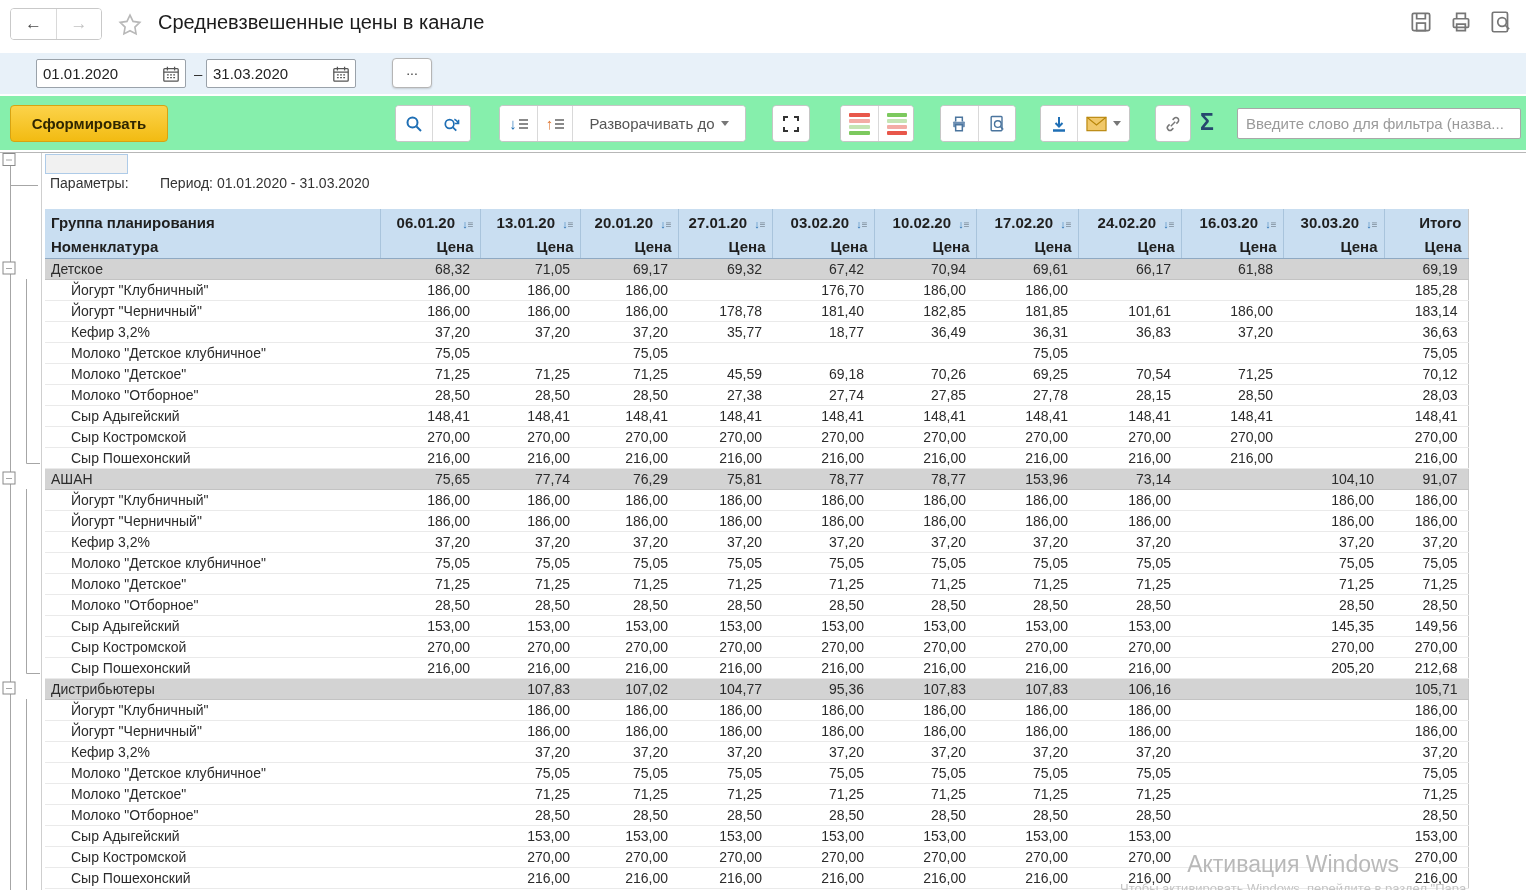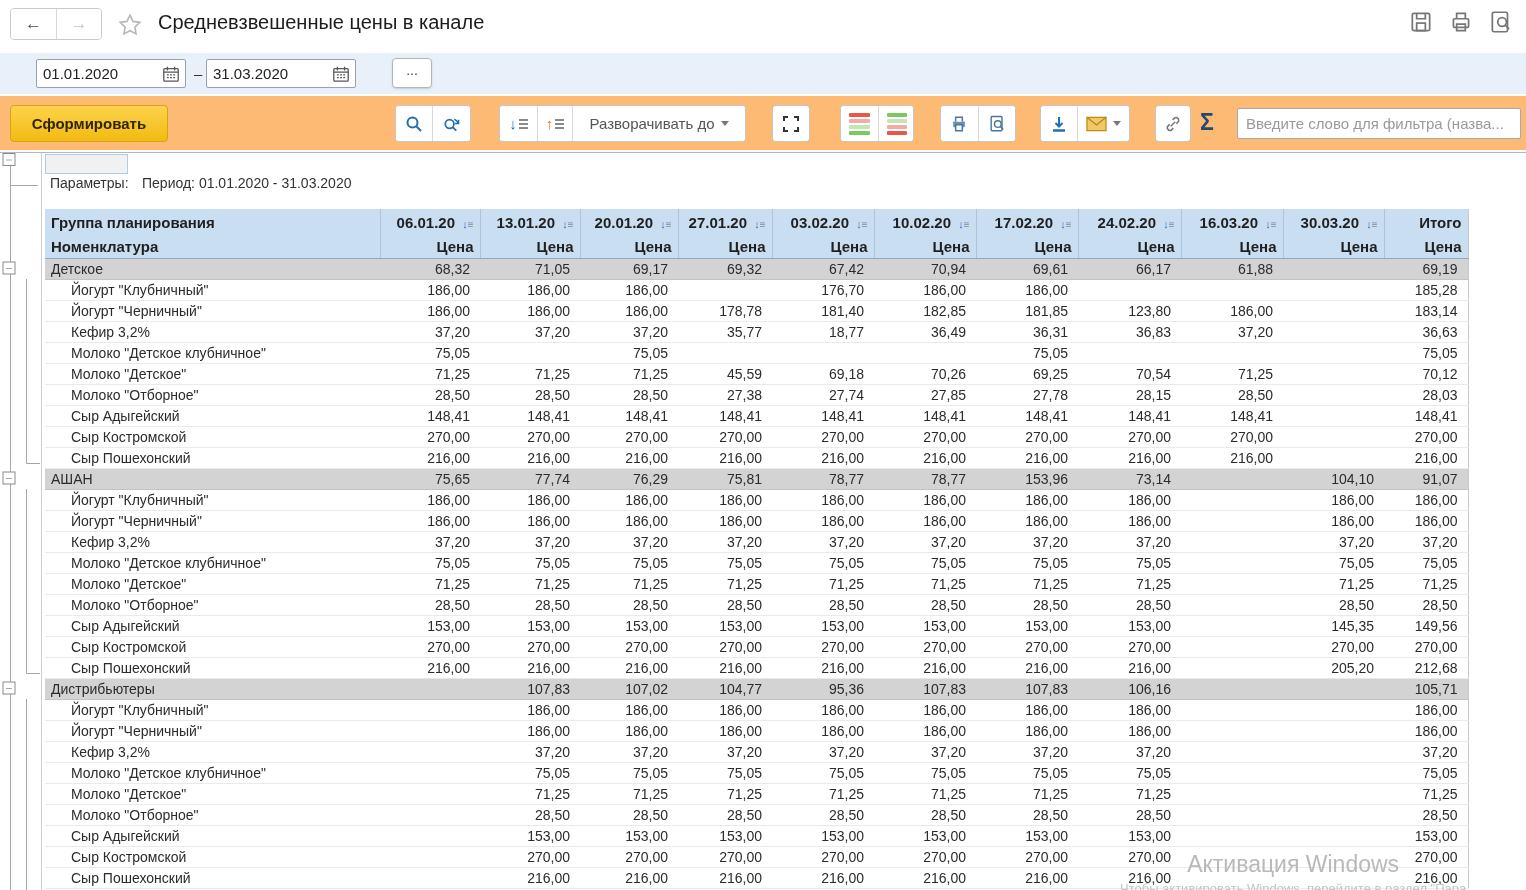--- a/index.html
+++ b/index.html
@@ -17,21 +17,21 @@
 
   
   .date-band { position:absolute; left:0; top:53px; width:1526px; height:41px; background:#e8f1f9; }
   .date-input { position:absolute; top:6px; height:29px; width:150px; background:#fff; border:1px solid #9aa2aa; border-radius:2px; display:flex; align-items:center; }
   .date-input input { border:none; outline:none; flex:1; font-size:15px; padding-left:6px; font-family:"Liberation Sans",sans-serif; color:#222; background:transparent; width:110px;}
   .cal-btn { width:28px; height:27px; display:flex; align-items:center; justify-content:center; }
   .range-dash { position:absolute; left:194px; top:12px; font-size:15px; color:#333; }
   .more-btn { position:absolute; left:392px; top:5px; width:40px; height:30px; background:#fff; border:1px solid #b5b5b5; border-radius:4px; box-shadow:0 1px 2px rgba(0,0,0,.15); font-size:14px; color:#444; text-align:center; line-height:22px; }
 
   
-  .toolbar { position:absolute; left:0; top:96px; width:1526px; height:54px; background:#fdba74; }
+  .toolbar { position:absolute; left:0; top:96px; width:1526px; height:54px; background:#86efac; }
   .btn, .btn-group { position:absolute; top:9px; height:37px; }
   .btn-group { display:flex; border:1px solid #c6c6c6; border-radius:4px; background:#fff; overflow:hidden; }
   .seg { display:flex; align-items:center; justify-content:center; height:100%; background:#fff; padding:0 8px; }
   .seg + .seg { border-left:1px solid #d9d9d9; }
   .gen-btn { position:absolute; left:10px; top:9px; width:158px; height:37px;
     background:linear-gradient(#fcd34a,#f2bb12); border:1px solid #d7a312; border-radius:4px;
     font-size:15px; font-weight:bold; color:#2f2600; text-align:center; line-height:35px; }
   .lbl { font-size:15px; color:#555; }
   .caret { width:0; height:0; border-left:4px solid transparent; border-right:4px solid transparent; border-top:5px solid #777; margin-left:6px; }
   .arrow-glyph { font-size:17px; font-weight:bold; }
@@ -42,21 +42,21 @@
   .sigma { position:absolute; left:1200px; top:13px; font-size:23px; font-weight:bold; color:#26476e; }
   .filter-input { position:absolute; left:1237px; top:12px; width:284px; height:31px; border:1px solid #a8a8a8; border-radius:2px; font-size:15px; padding:0 8px; color:#333; font-family:"Liberation Sans",sans-serif; }
   .filter-input::placeholder { color:#9a9a9a; }
 
   
   .report { position:absolute; left:0; top:152px; width:1526px; height:738px; background:#fff; border-top:1px solid #b7b7b7; }
   .margin-svg { position:absolute; left:0; top:0; }
   .margin-divider { position:absolute; left:41px; top:0; width:1px; height:738px; background:#cfcfcf; }
   .sel-cell { position:absolute; left:45px; top:1px; width:83px; height:20px; background:#f1f1f1; border:1px solid #aecbe8; }
   .params { position:absolute; left:50px; top:22px; height:20px; font-size:14px; color:#333; }
-  .params .pval { position:absolute; left:92px; top:0; white-space:nowrap; }
+  .params .pval { position:absolute; left:110px; top:0; white-space:nowrap; }
 
   table.rpt { position:absolute; left:45px; top:56px; border-collapse:collapse; table-layout:fixed; }
   .rpt th { background:#c9def1; font-size:15px; font-weight:bold; color:#1f1f1f;
     border-right:1px solid #a9c4dc; text-align:right; padding:0 6px 0 2px; white-space:nowrap; overflow:hidden; }
   .rpt thead tr:first-child th { height:27px; }
   .rpt thead tr:last-child th { height:22px; border-bottom:1px solid #8fa9c2; }
   .rpt th.first { text-align:left; padding-left:6px; }
   .sort-ic { font-size:11px; color:#2e74b5; font-weight:bold; margin-left:3px; }
   .sort-ic .lines { color:#7d8b99; font-size:10px; }
   .rpt td { height:21px; font-size:14px; text-align:right; padding:0 10px 0 2px; white-space:nowrap; overflow:hidden; border-bottom:1px solid #eaeaea; }
@@ -354,21 +354,21 @@
         </tr>
         <tr class="item-row">
           <td class="name">Йогурт "Черничный"</td>
           <td>186,00</td>
           <td>186,00</td>
           <td>186,00</td>
           <td>178,78</td>
           <td>181,40</td>
           <td>182,85</td>
           <td>181,85</td>
-          <td>123,80</td>
+          <td>101,61</td>
           <td>186,00</td>
           <td></td>
           <td>183,14</td>
         </tr>
         <tr class="item-row">
           <td class="name">Кефир 3,2%</td>
           <td>37,20</td>
           <td>37,20</td>
           <td>37,20</td>
           <td>35,77</td>

